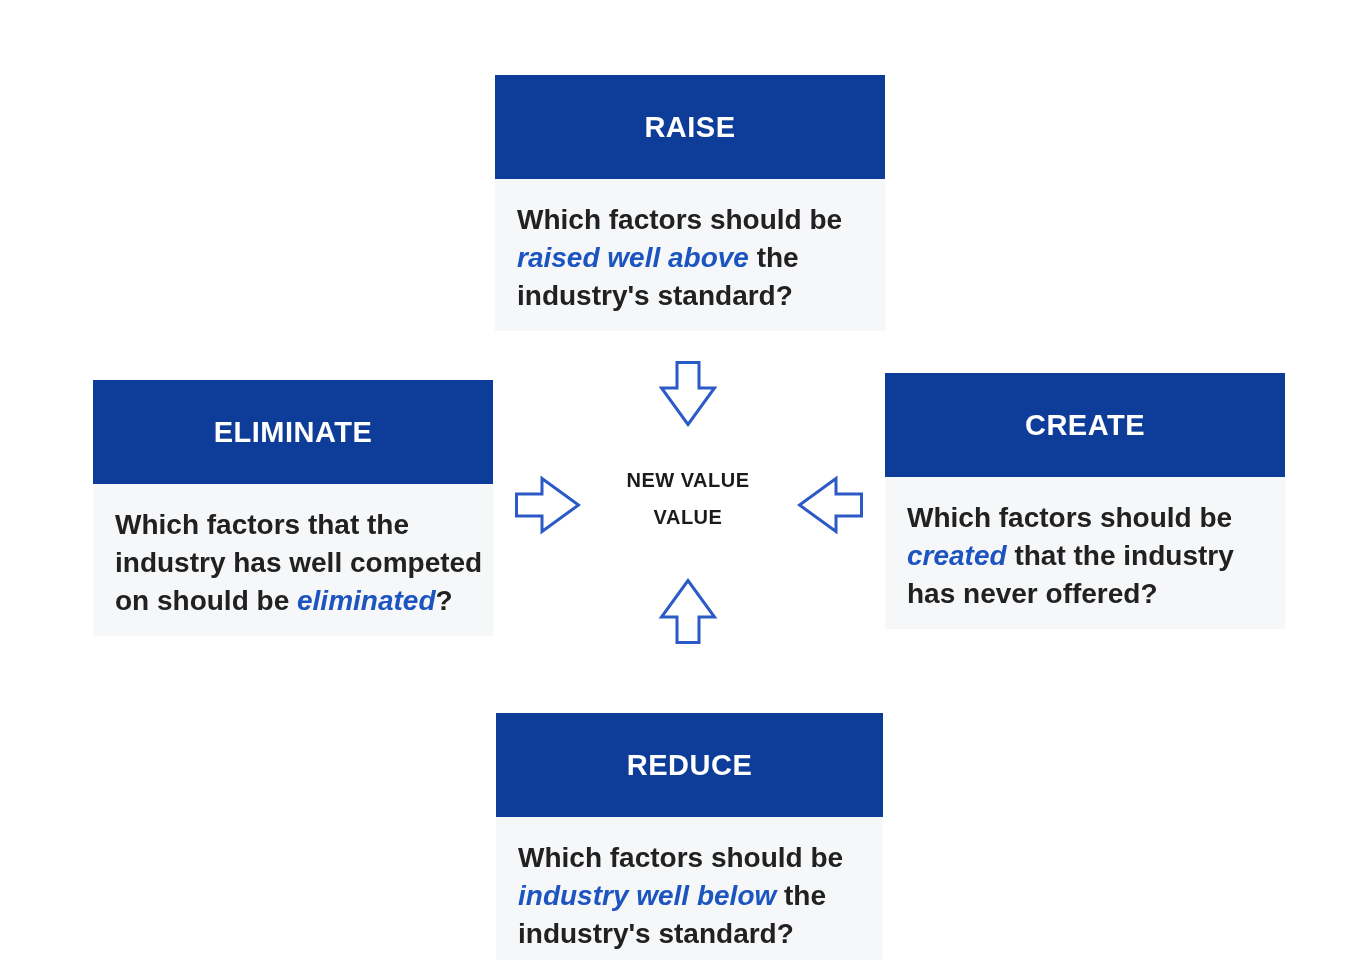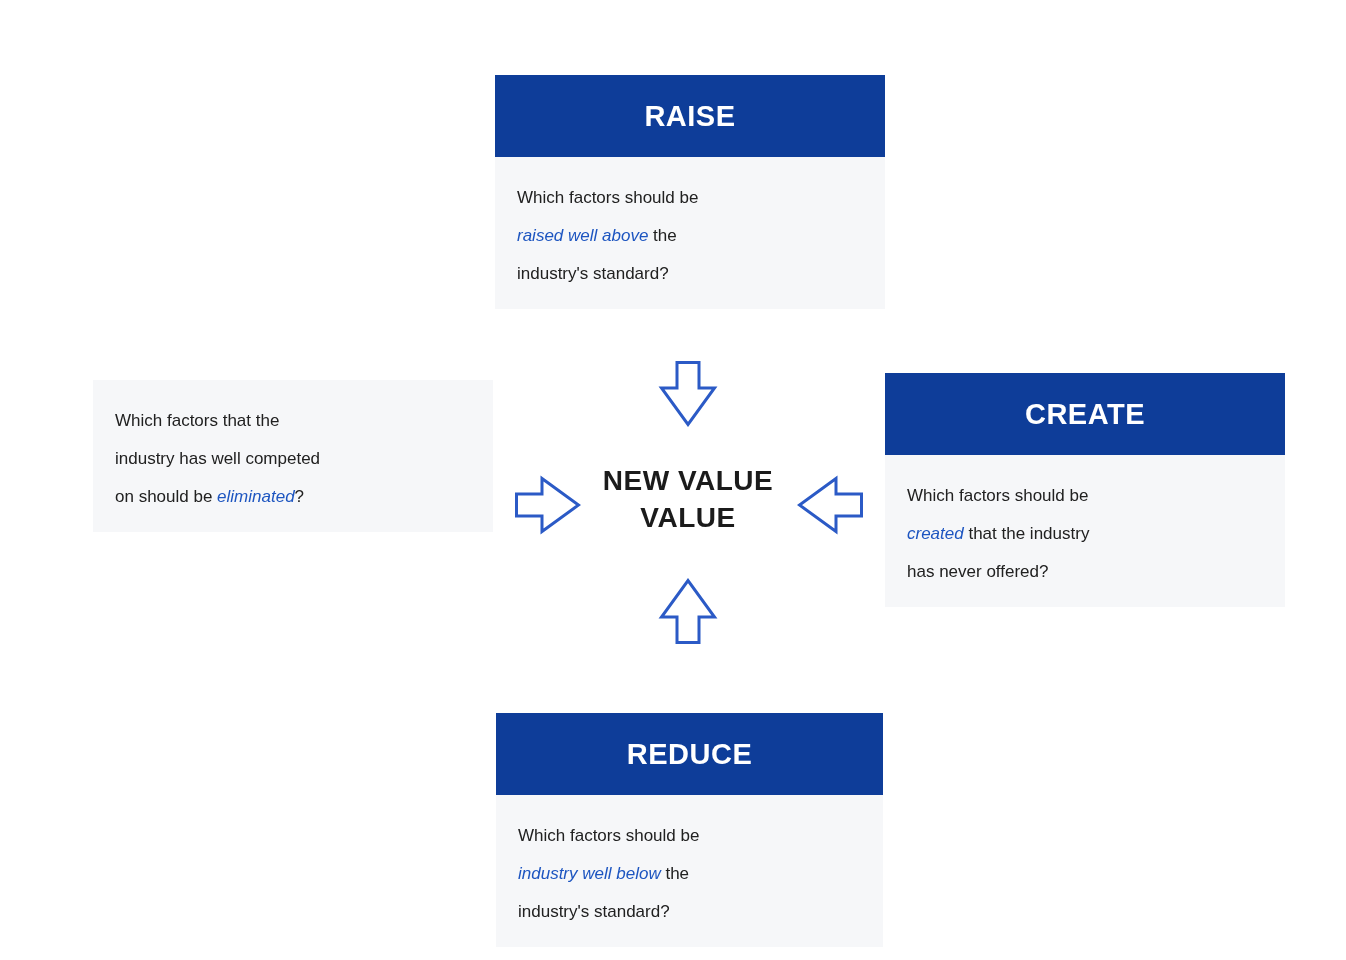--- a/index.html
+++ b/index.html
@@ -10,34 +10,34 @@
     --text-dark:#212121;
     --page-bg:#ffffff;
   }
   html,body{margin:0;padding:0;background:var(--page-bg);}
   .stage{
     position:relative;width:1346px;height:960px;background:var(--page-bg);
     font-family:"Liberation Sans","DejaVu Sans",sans-serif;overflow:hidden;
   }
   .action-box{position:absolute;}
   .action-header{
-    height:82px;background:var(--header-blue);
+    height:104px;background:var(--header-blue);
     display:flex;align-items:center;justify-content:center;
     color:#ffffff;font-size:29px;font-weight:700;letter-spacing:0.5px;
   }
   .action-body{
     min-height:152px;background:var(--panel-bg);
     padding:22px 20px 16px 22px;box-sizing:border-box;
-    color:var(--text-dark);font-size:17px;font-weight:400;
+    color:var(--text-dark);font-size:28px;font-weight:700;
   }
   .qline{line-height:38px;white-space:nowrap;}
   .qline .em{color:var(--accent-blue);font-style:italic;}
   .center-label{
     position:absolute;left:558px;top:462px;width:260px;
-    text-align:center;color:#1b1b1b;font-size:28px;font-weight:700;
+    text-align:center;color:#1b1b1b;font-size:20px;font-weight:700;
     line-height:37px;letter-spacing:0.5px;
   }
   .arrow{position:absolute;width:60px;height:66px;}
   .arrow svg{display:block;width:100%;height:100%;}
   .arrow-rot-left{transform:rotate(-90deg);}
   .arrow-rot-right{transform:rotate(90deg);}
   .arrow-rot-flip{transform:rotate(180deg);}
   
   .box-raise{left:495px;top:75px;width:390px;}
   .box-eliminate{left:93px;top:380px;width:400px;}
@@ -56,20 +56,21 @@
   <div class="action-box box-raise">
     <div class="action-header">RAISE</div>
     <div class="action-body">
         <div class="qline"><span>Which factors should be</span></div>
         <div class="qline"><span class="em">raised well above</span><span> the</span></div>
         <div class="qline"><span>industry's standard?</span></div>
       </div>
   </div>
 
   <div class="action-box box-eliminate">
+    <div class="action-header">ELIMINATE</div>
     <div class="action-body">
         <div class="qline"><span>Which factors that the</span></div>
         <div class="qline"><span>industry has well competed</span></div>
         <div class="qline"><span>on should be </span><span class="em">eliminated</span><span>?</span></div>
       </div>
   </div>
 
   <div class="action-box box-create">
     <div class="action-header">CREATE</div>
     <div class="action-body">

